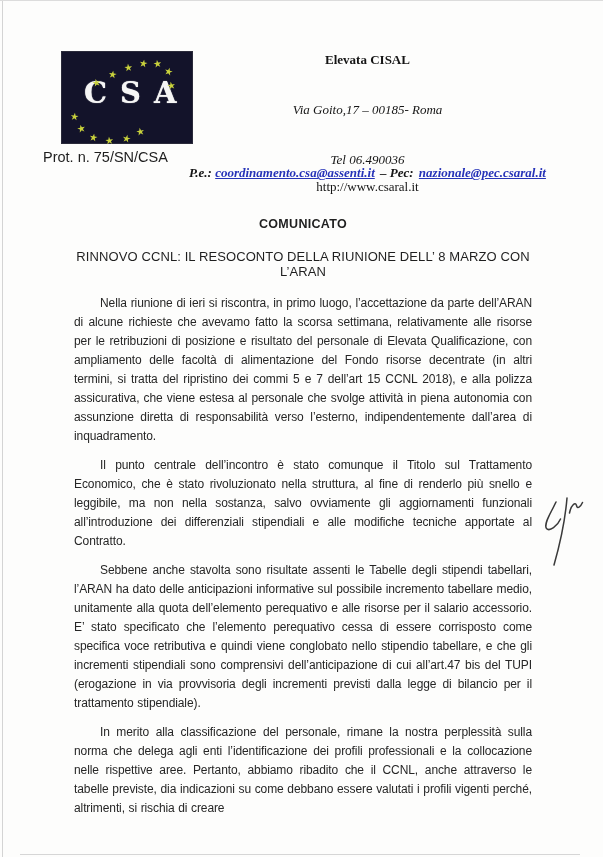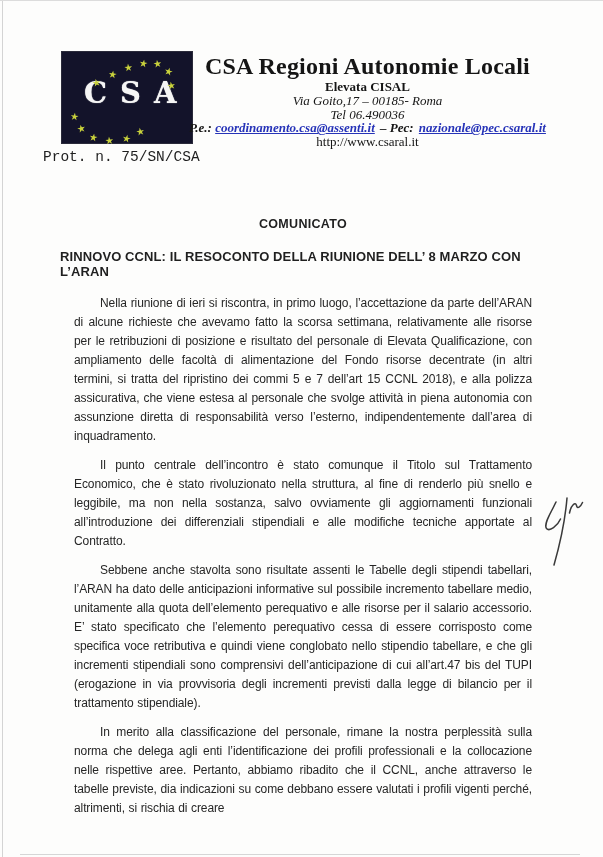--- a/index.html
+++ b/index.html
@@ -45,55 +45,55 @@
   .star {
     position: absolute; width: 10px; height: 10px;
     font-size: 10px; line-height: 10px;
     color: var(--star-color, #c8d13c);
   }
   .star::before { content: "★"; }
 
   
   .stamp {
     position: absolute; left: 43px; top: 148px;
-    font-family: Liberation Mono, monospace;
+    font-family: Liberation Sans, sans-serif;
     font-size: 14.5px; line-height: 18px; color: #1e1e1e;
   }
 
   
   .letterhead {
     position: absolute; left: 185px; top: 53px; width: 365px;
     text-align: center;
     font-family: "Liberation Serif", serif;
     color: #151515;
   }
   .org-name { font-size: 24px; font-weight: bold; line-height: 27px; letter-spacing: .2px; }
   .lh-line  { font-size: 13px; line-height: 13.8px; }
   .affiliation { font-weight: bold; }
   .office   { font-weight: bold; font-style: italic; letter-spacing: .3px; }
-  .address, .phone { font-style: italic; }
+  .address, .phone { font-style: italic; margin-top: 36px; }
   .contacts { font-style: italic; font-weight: bold; }
   .contacts .sep { font-weight: bold; margin: 0 2px; }
   .link {
     color: var(--link-color, #2633b8);
     text-decoration: underline;
     font-weight: bold;
     cursor: pointer;
   }
   .website { font-style: normal; font-weight: normal; }
 
   
   .kicker {
     position: absolute; left: 74px; top: 217px; width: 458px;
     text-align: center; font-weight: bold; font-size: 12.5px; letter-spacing: .3px;
     color: #1f1f1f;
   }
   .doc-title {
     position: absolute; left: 60px; top: 249px; width: 486px;
-    text-align: left; font-weight: bold; font-size: 13px; letter-spacing: .1px;
+    text-align: center; font-weight: normal; font-size: 13px; letter-spacing: .1px;
     color: #1f1f1f;
   }
   .doc-body {
     position: absolute; left: 74px; top: 294px; width: 458px;
   }
   .doc-body p {
     font-size: 12px; line-height: 19px;
     text-align: justify; text-indent: 26px;
     margin-bottom: 10px;
     letter-spacing: -0.1px;
@@ -128,21 +128,20 @@
   <span class="star" style="left:43px; top:84px; transform:rotate(-6deg);"></span>
   <span class="star" style="left:60px; top:82px; transform:rotate(12deg);"></span>
   <span class="star" style="left:74px; top:75px; transform:rotate(-10deg);"></span>
 </div>
 
 <div class="stamp">
   <div>Prot. n. 75/SN/CSA</div>
 </div>
 
 <div class="letterhead">
-  <div class="org-name">CSA Regioni Autonomie Locali</div>
   <div class="lh-line affiliation">Elevata CISAL</div>
   <div class="lh-line address">Via Goito,17 – 00185- Roma</div>
   <div class="lh-line phone">Tel 06.490036</div>
   <div class="lh-line contacts">
     <span>P.e.:</span>
     <span class="link">coordinamento.csa@assenti.it</span>
     <span class="sep">– Pec:</span>
     <span class="link">nazionale@pec.csaral.it</span>
   </div>
   <div class="lh-line website">http://www.csaral.it</div>

